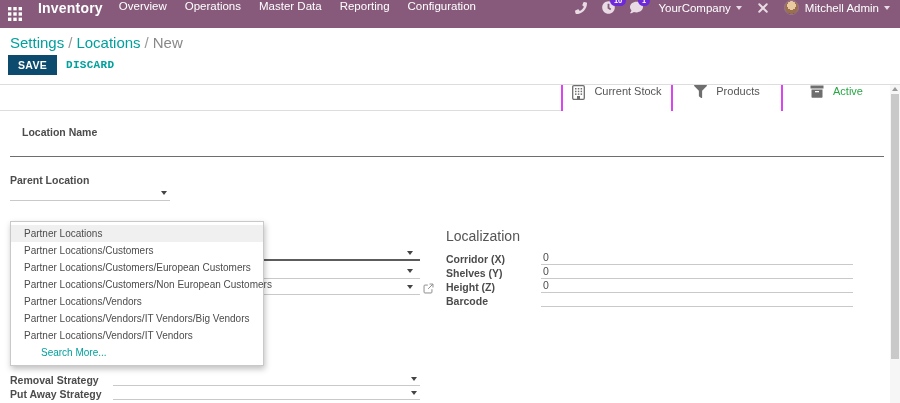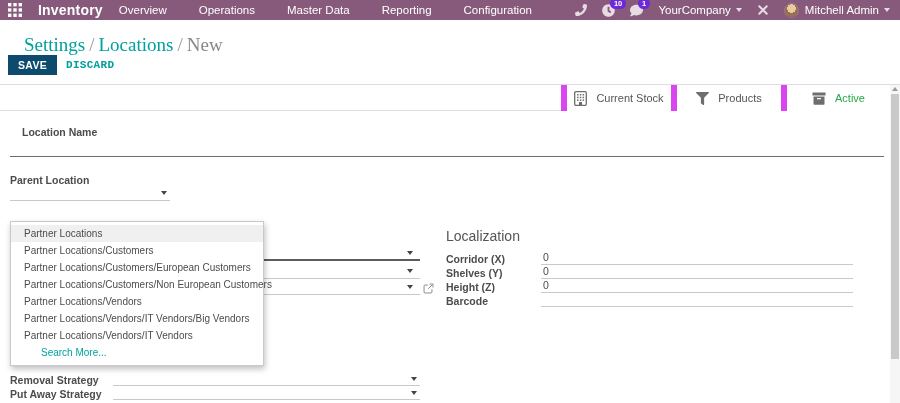--- a/index.html
+++ b/index.html
@@ -1,42 +1,42 @@
 <!DOCTYPE html>
 <html><head>
 <meta charset="utf-8">
 <style>
   * { box-sizing: border-box; margin: 0; padding: 0; }
   body { background:#fff; font-family:"Liberation Sans", sans-serif; }
   .screen { position:relative; width:900px; height:403px; background:#fff; overflow:hidden; color:#4c4c4c; }
 
   
-  .topbar { position:absolute; top:0; left:0; right:0; height:20px; background:#875A7B; display:flex; align-items:center; color:#fff; }
+  .topbar { position:absolute; top:0; left:0; right:0; height:28px; background:#875A7B; display:flex; align-items:flex-start; color:#fff; }
   .apps-btn { width:30px; height:28px; display:flex; align-items:center; justify-content:center; cursor:pointer; }
   .app-name { font-size:14px; font-weight:bold; margin:0 16px 0 8px; letter-spacing:.2px; }
-  .menu { display:flex; gap:32px; font-size:11.5px; }
+  .menu { display:flex; gap:18px; font-size:11.5px; }
   .menu span { cursor:pointer; white-space:nowrap; }
   .topbar-right { margin-left:auto; display:flex; align-items:center; gap:15px; padding-right:10px; font-size:11.5px; }
   .tb-icon { position:relative; display:flex; align-items:center; cursor:pointer; }
   .badge { position:absolute; top:-6px; left:8px; background:#6d28d9; color:#fff; font-size:7.5px; line-height:9px; border-radius:7px; padding:1px 3.5px; font-weight:bold; }
   .caret-w { display:inline-block; width:0; height:0; border-left:3.5px solid transparent; border-right:3.5px solid transparent; border-top:4px solid #e8dbe4; margin-left:5px; }
   .avatar { width:15px; height:15px; border-radius:50%; background:radial-gradient(circle at 50% 35%, #e9c9a0 0 40%, #9a6f4e 41% 75%, #6b4a33 76%); margin-right:6px; border:1px solid #9b7790; }
   .user-wrap { display:flex; align-items:center; cursor:pointer; }
 
   
-  .breadcrumb { position:absolute; left:24px; top:34px; font-size:19px; color:#888;font-family:Liberation Serif, serif; }
+  .breadcrumb { position:absolute; left:10px; top:34px; font-size:15px; color:#888; }
   .breadcrumb .bc-link { color:#00A09D; cursor:pointer; }
   .breadcrumb .bc-sep { color:#999; margin:0 4px; }
   .btn-save { position:absolute; left:8px; top:55px; background:#0c4a6e; color:#fff; font-size:10.5px; font-weight:bold; padding:4px 10px; border:none; cursor:pointer; font-family:"Liberation Sans", sans-serif; letter-spacing:.3px; }
   .btn-discard { position:absolute; left:58px; top:55px; background:none; color:#00A09D; font-size:11px; font-weight:bold; padding:4px 8px; border:none; cursor:pointer; font-family:Liberation Mono, monospace; letter-spacing:.3px; }
 
   
   .sheet-band { position:absolute; top:84px; left:0; right:0; height:27px; border-top:1px solid #ddd; border-bottom:1px solid #ddd; background:#fff; }
   .stat-buttons { position:absolute; right:9px; top:0; height:26px; display:flex; }
-  .stat-btn { width:110px; border-left:6px solid #d946ef; display:flex; align-items:center; justify-content:center; gap:9px; font-size:11px; color:#555; background:#fff; cursor:pointer; }
+  .stat-btn { width:110px; border-left:2px solid #d946ef; display:flex; align-items:flex-start; justify-content:center; gap:9px; font-size:11px; color:#555; background:#fff; cursor:pointer; }
   .stat-btn:last-child { border-right:1px solid #ddd; }
   .stat-label-green { color:#28a745; }
 
   
   .scrollbar { position:absolute; right:0; top:85px; bottom:0; width:10px; background:#f6f6f6; }
   .scroll-up { position:absolute; top:2px; left:2px; width:0; height:0; border-left:3px solid transparent; border-right:3px solid transparent; border-bottom:4px solid #999; }
   .scroll-thumb { position:absolute; top:9px; left:1px; width:8px; height:265px; background:#c9c9c9; cursor:pointer; }
 
   
   .f-label { position:absolute; font-size:10.5px; font-weight:bold; color:#4c4c4c; white-space:nowrap; }

